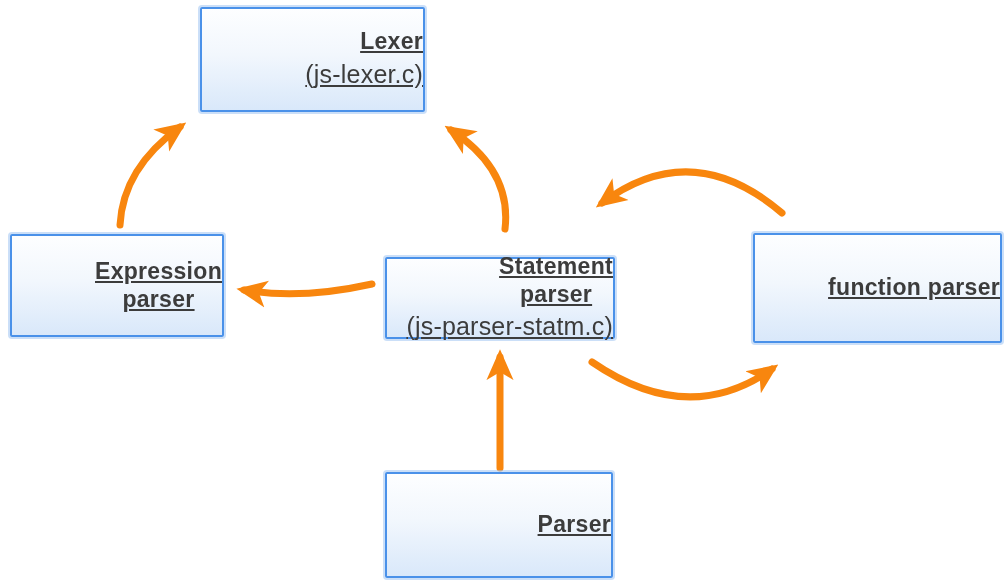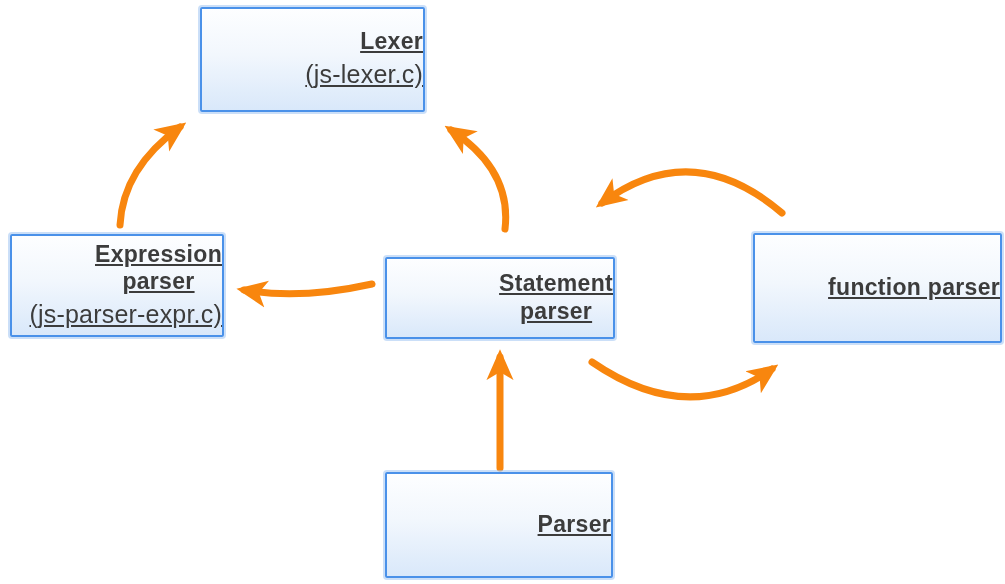--- a/index.html
+++ b/index.html
@@ -84,26 +84,26 @@
   </svg>
 
   <div class="node node-lexer">
     <div class="node-title">Lexer</div>
     <div class="node-subtitle">(js-lexer.c)</div>
   </div>
 
   <div class="node node-expression-parser">
     <div class="node-title">Expression
 parser</div>
-    <div class="node-subtitle">(js-parser-expr.c)</div>
   </div>
 
   <div class="node node-statement-parser">
     <div class="node-title">Statement
 parser</div>
+    <div class="node-subtitle">(js-parser-statm.c)</div>
   </div>
 
   <div class="node node-function-parser">
     <div class="node-title">function parser</div>
   </div>
 
   <div class="node node-parser">
     <div class="node-title">Parser</div>
   </div>
 

